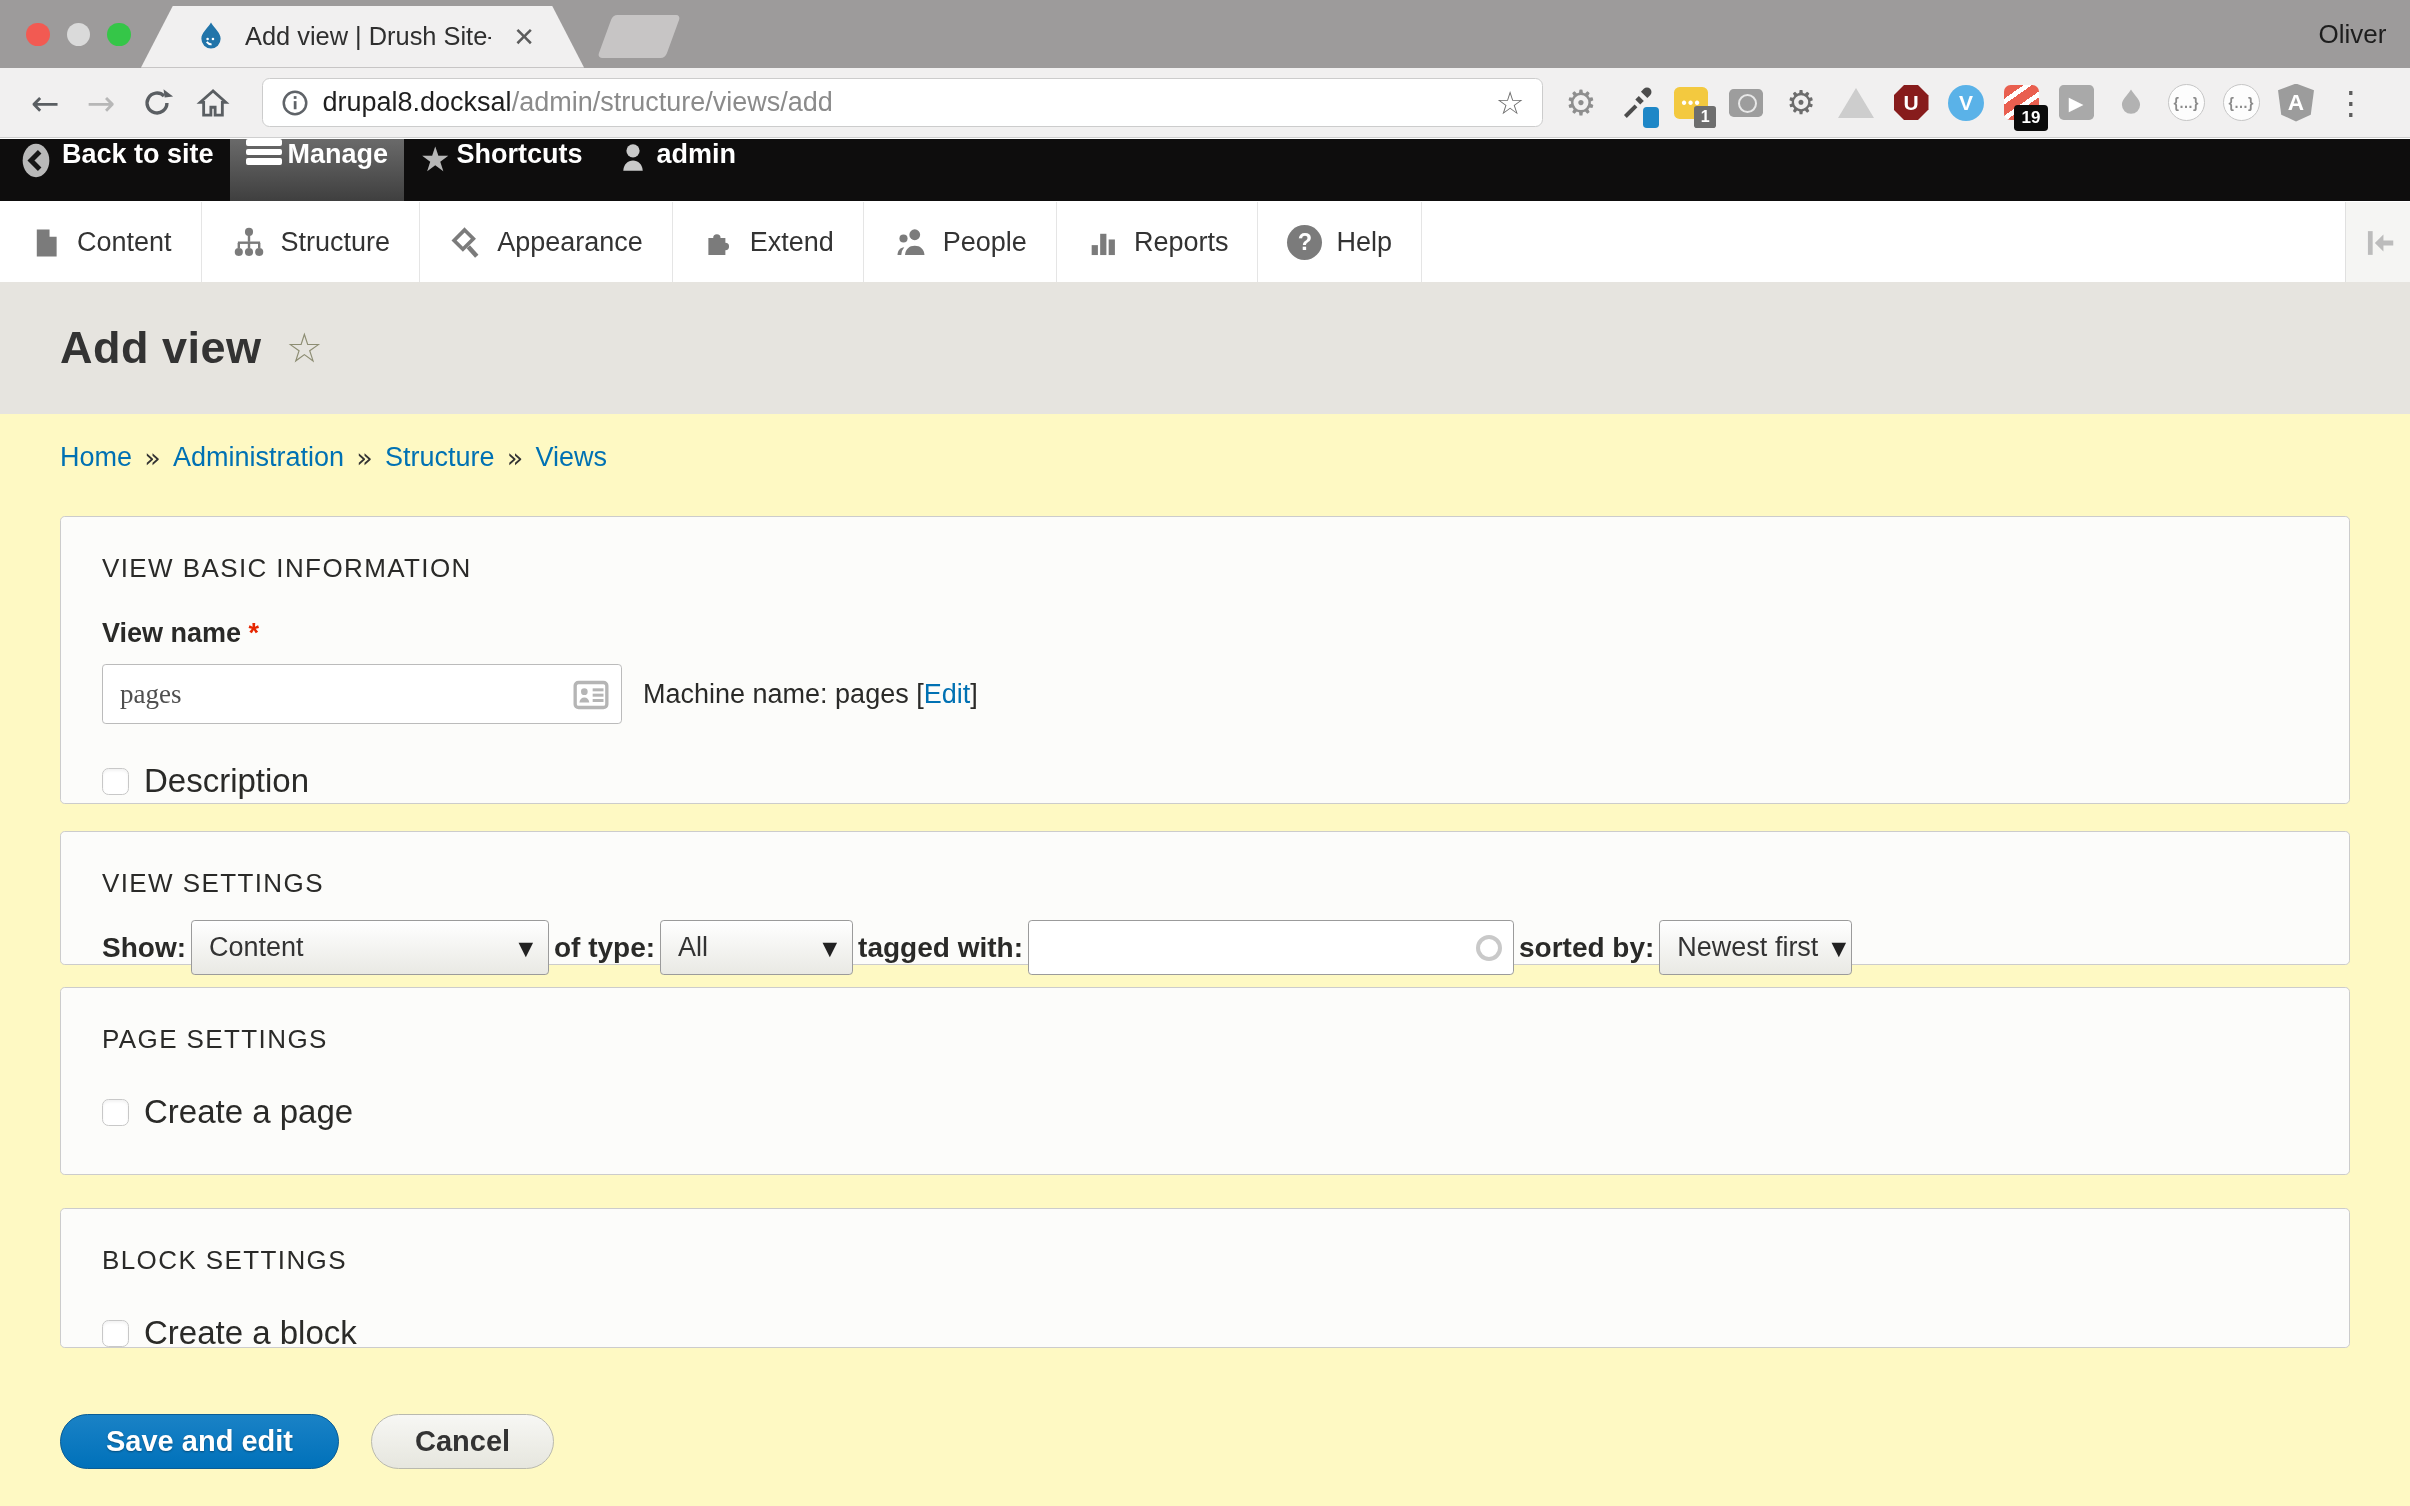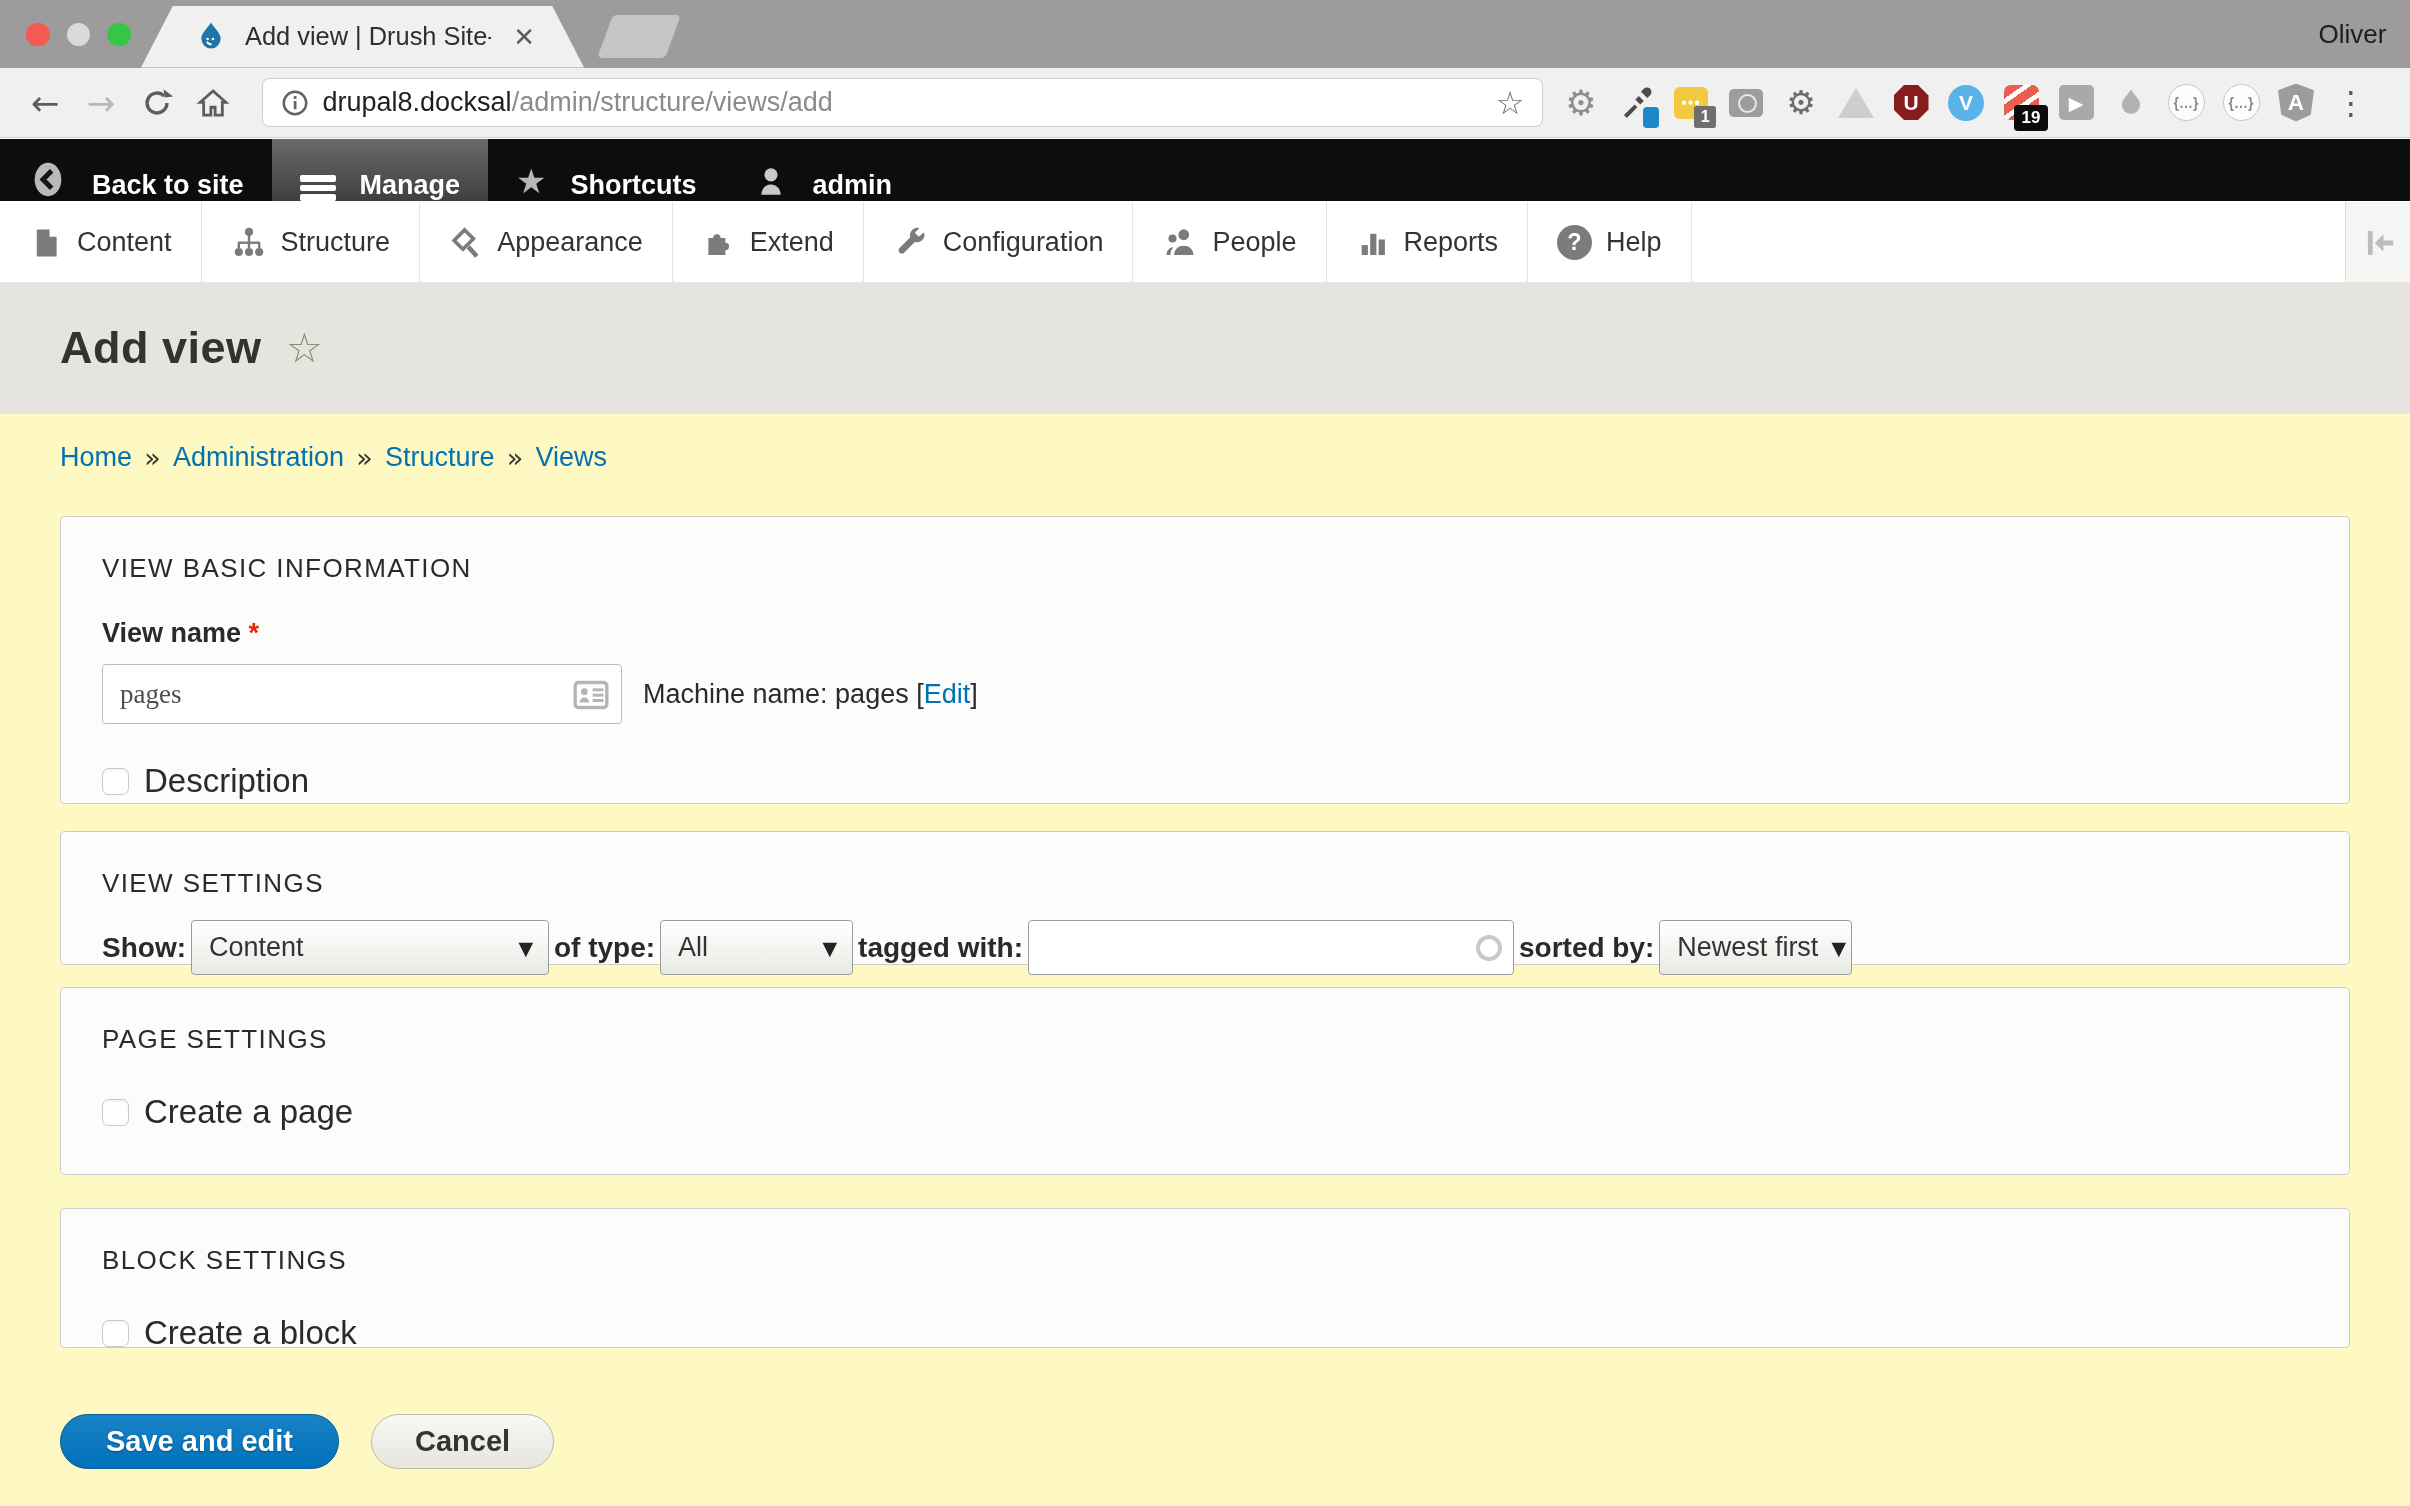--- a/index.html
+++ b/index.html
@@ -77,21 +77,21 @@
   .ext-angular { width:36px; height:38px; background:#9c9c9c; color:#fff; font-size:22.6px; font-weight:bold;
                  clip-path:polygon(50% 0,100% 18%,91% 82%,50% 100%,9% 82%,0 18%);
                  display:flex; align-items:center; justify-content:center; }
   .ext-dots { font-size:32px; color:#5c5c5c; }
 
   
   .admin-toolbar {
     position:absolute; top:139px; left:0; right:0; height:62px; background:#0e0d0d;
     display:flex; align-items:stretch; color:#fff;
   }
-  .at-item { display:flex; align-items:flex-end; gap:24px; padding:0 28px;
+  .at-item { display:flex; align-items:flex-start; gap:6px; padding:0 16px;
              font-size:27px; font-weight:bold; }
   .at-item.active { background:linear-gradient(#6a6a6a,#3f3f3f); }
   .hamburger { width:36px; height:26px; display:flex; flex-direction:column; justify-content:space-between; }
   .hamburger i { height:6.6px; background:#fff; border-radius:1.9px; }
   .at-star { font-size:34px; color:#b7b7b7; font-weight:normal; }
 
   
   .menubar { position:absolute; top:202px; left:0; right:0; height:81px; background:#fff;
              display:flex; align-items:stretch; }
   .menu-item { display:flex; align-items:center; gap:14px; padding:0 29px;
@@ -330,26 +330,20 @@
     <span>Appearance</span>
   </div>
   <div class="menu-item">
     <svg width="34" height="34" viewBox="0 0 24 24">
       <path d="M4.5 8.5h3.4a2.6 2.6 0 1 1 5.2 0h3.4v3.4a2.6 2.6 0 1 1 0 5.2v3.4H4.5z" fill="#7b7b7b"></path>
     </svg>
     <span>Extend</span>
   </div>
   <div class="menu-item">
     <svg width="36" height="36" viewBox="0 0 24 24">
-      <path d="M21 6.5a5 5 0 0 1-6.4 4.8l-7 7a2.2 2.2 0 1 1-3.1-3.1l7-7A5 5 0 0 1 17.7 2l-3.2 3.1 2.7 2.7L20.4 5c.4.5.6 1 .6 1.5z" fill="#7b7b7b"></path>
-    </svg>
-    <span>Configuration</span>
-  </div>
-  <div class="menu-item">
-    <svg width="36" height="36" viewBox="0 0 24 24">
       <g fill="#7b7b7b">
         <circle cx="14.5" cy="6.5" r="3.6"></circle>
           <path d="M8 20c.3-4 2.9-6.2 6.5-6.2S20.7 16 21 20z"></path>
         <circle cx="7" cy="9" r="2.7"></circle>
           <path d="M3 20c.2-3.2 1.9-5 4.5-5.2a8.3 8.3 0 0 0-2 5.2z"></path>
       </g>
     </svg>
     <span>People</span>
   </div>
   <div class="menu-item">

